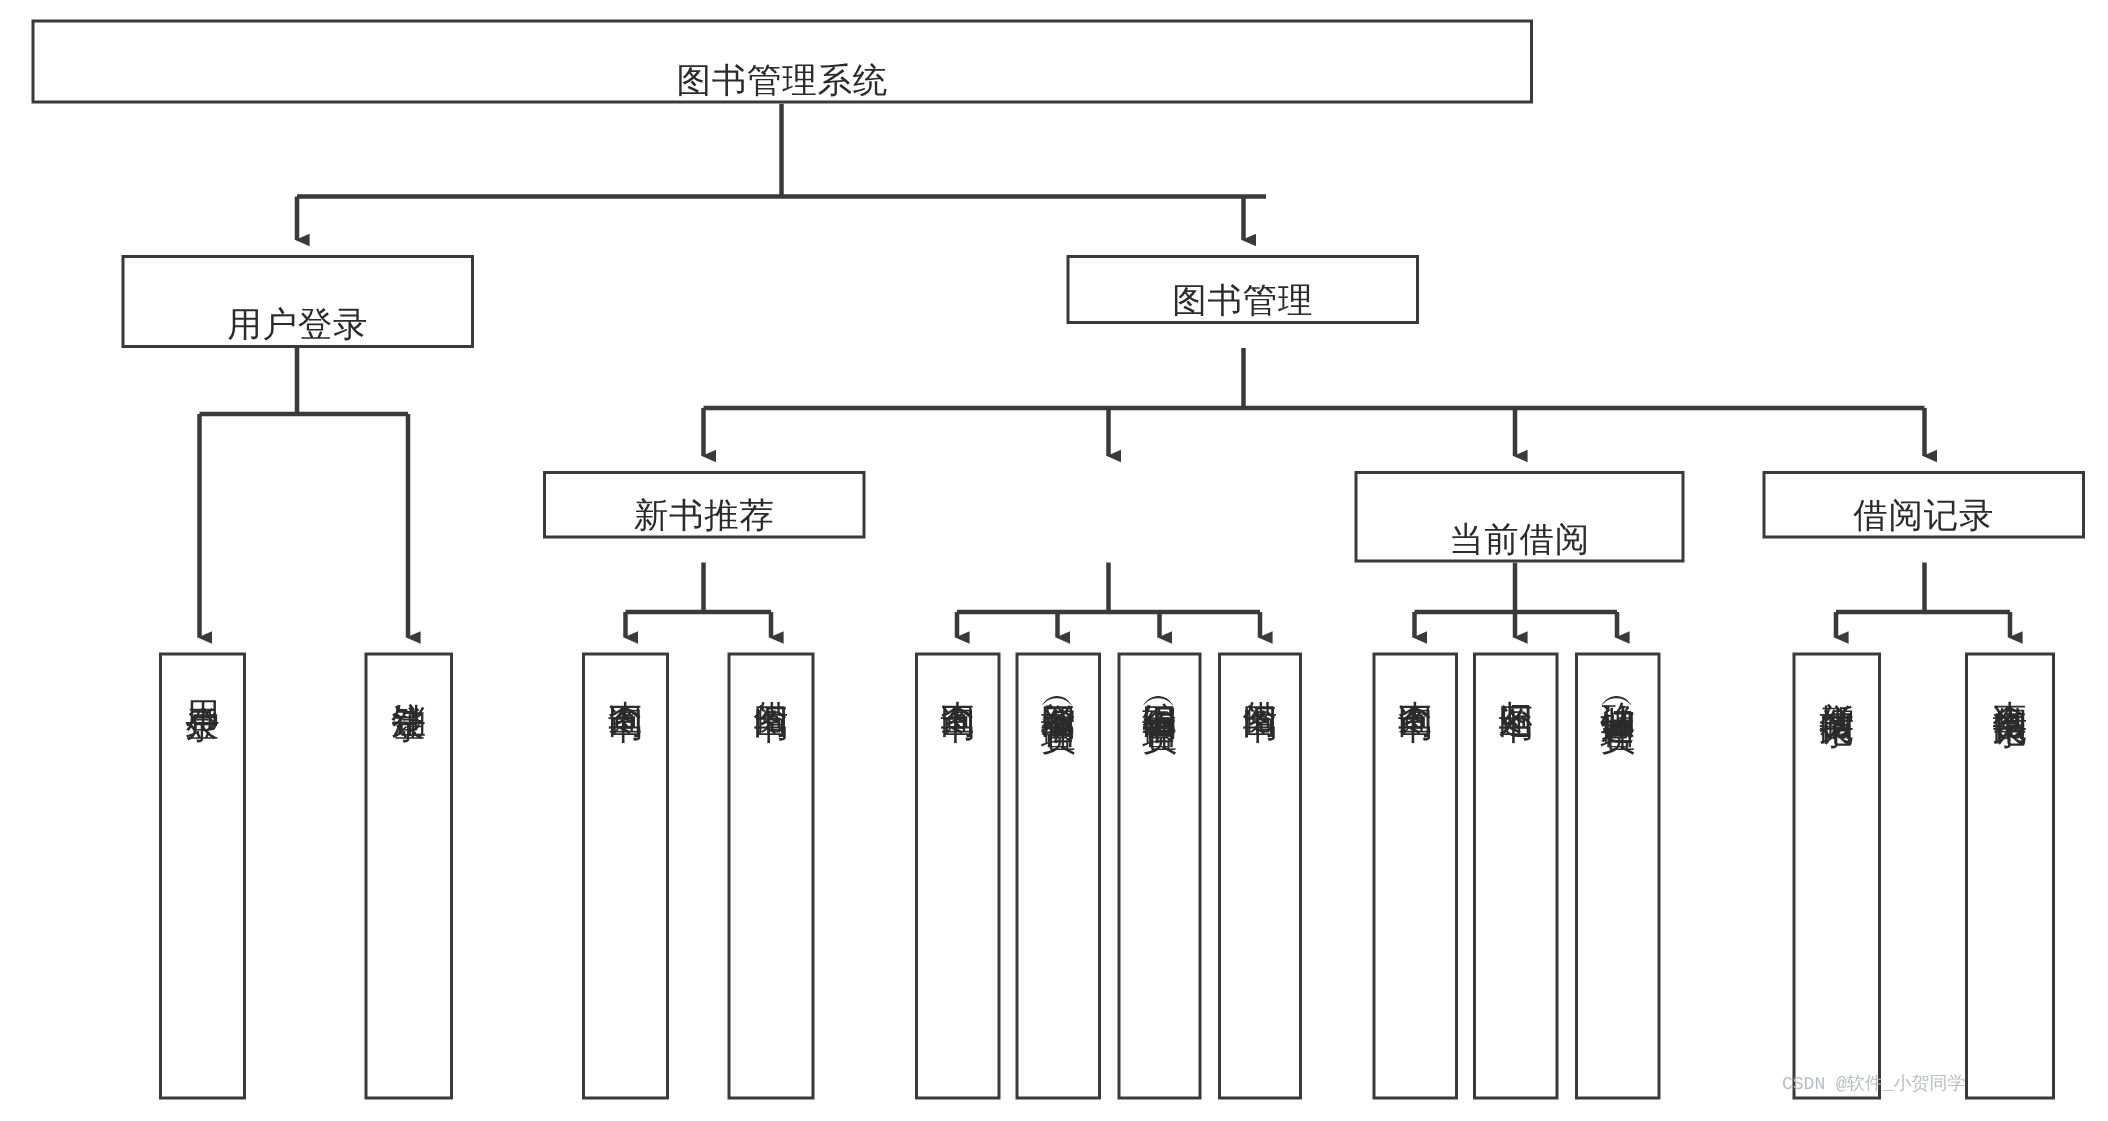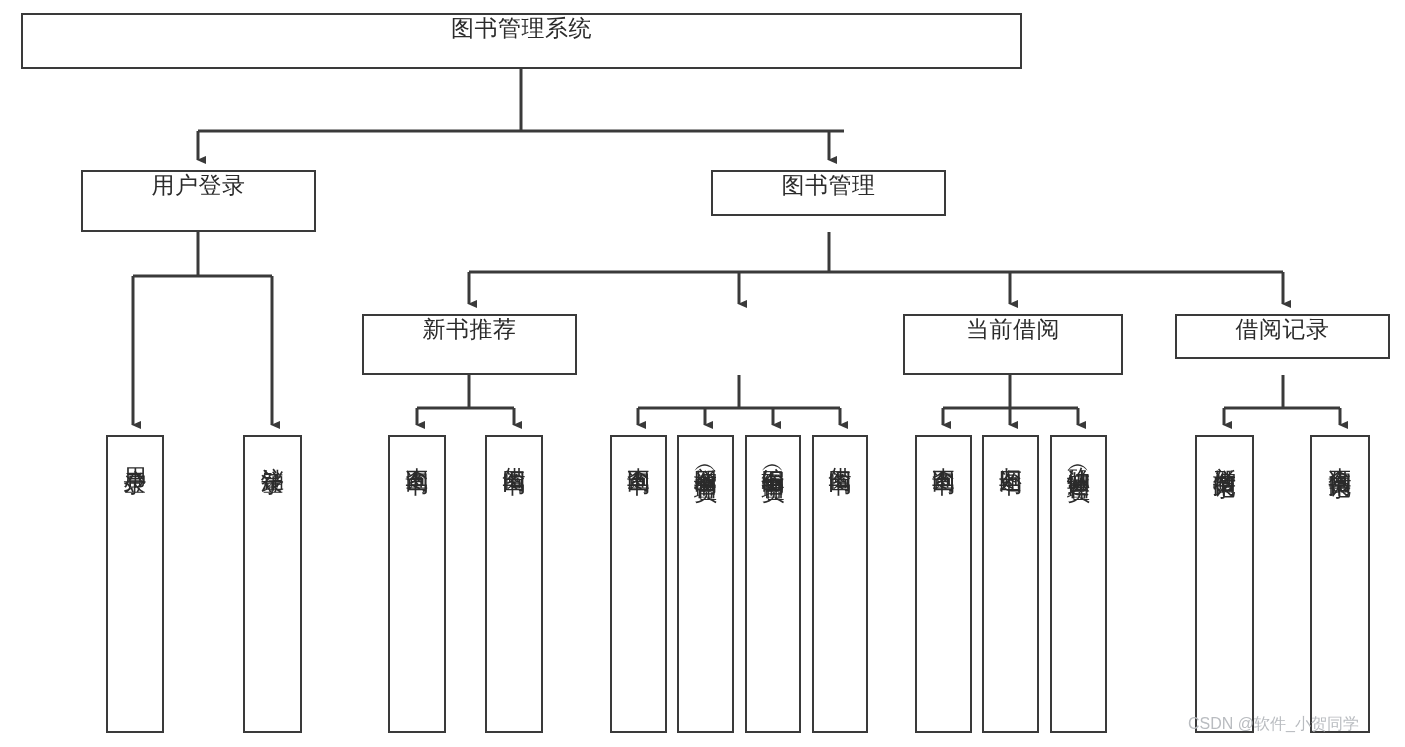--- a/index.html
+++ b/index.html
@@ -24,21 +24,21 @@
     width: 1405px;
     height: 747px;
     pointer-events: none;
   }
   .node {
     position: absolute;
     box-sizing: border-box;
     border: 2.5px solid #3a3a3a;
     background: #ffffff;
     display: flex;
-    align-items: flex-start;
+    align-items: flex-end;
     justify-content: center;
     color: #2b2b2b;
     z-index: 2;
   }
   .node-label {
     display: block;
     line-height: 1.18;
     letter-spacing: 0.5px;
     white-space: nowrap;
   }
@@ -53,25 +53,25 @@
   .vert .node-label {
     writing-mode: vertical-rl;
     text-orientation: upright;
     font-size: 23px;
     letter-spacing: 2px;
   }
   #watermark {
     position: absolute;
     left: 1188px;
     top: 714px;
-    font-size: 16px;
+    font-size: 12px;
     color: #b9bcc0;
     white-space: nowrap;
     z-index: 5;
-    font-family: Liberation Sans, sans-serif;
+    font-family: Liberation Mono, monospace;
   }
 </style>
 </head>
 <body>
 
 <div id="canvas">
 
   <svg id="wires" viewBox="0 0 1405 747" xmlns="http://www.w3.org/2000/svg">
     <defs>
       <marker id="arrow" markerWidth="10" markerHeight="10" refX="4.2" refY="8.4" orient="auto" markerUnits="userSpaceOnUse">
@@ -126,21 +126,21 @@
     <span class="node-label">图书管理系统</span>
   </div>
 
   <div class="node horiz" style="left:81px; top:170px; width:235px; height:62px;">
     <span class="node-label">用户登录</span>
   </div>
   <div class="node horiz" style="left:711px; top:170px; width:235px; height:46px;">
     <span class="node-label">图书管理</span>
   </div>
 
-  <div class="node horiz" style="left:362px; top:314px; width:215px; height:61px;">
+  <div class="node horiz" style="left:362px; top:314px; width:215px; height:45px;">
     <span class="node-label">新书推荐</span>
   </div>
   <div class="node horiz" style="left:903px; top:314px; width:220px; height:61px;">
     <span class="node-label">当前借阅</span>
   </div>
   <div class="node horiz" style="left:1175px; top:314px; width:215px; height:45px;">
     <span class="node-label">借阅记录</span>
   </div>
 
   <div class="node vert" style="left:106px; top:435px; width:58px; height:298px;">

